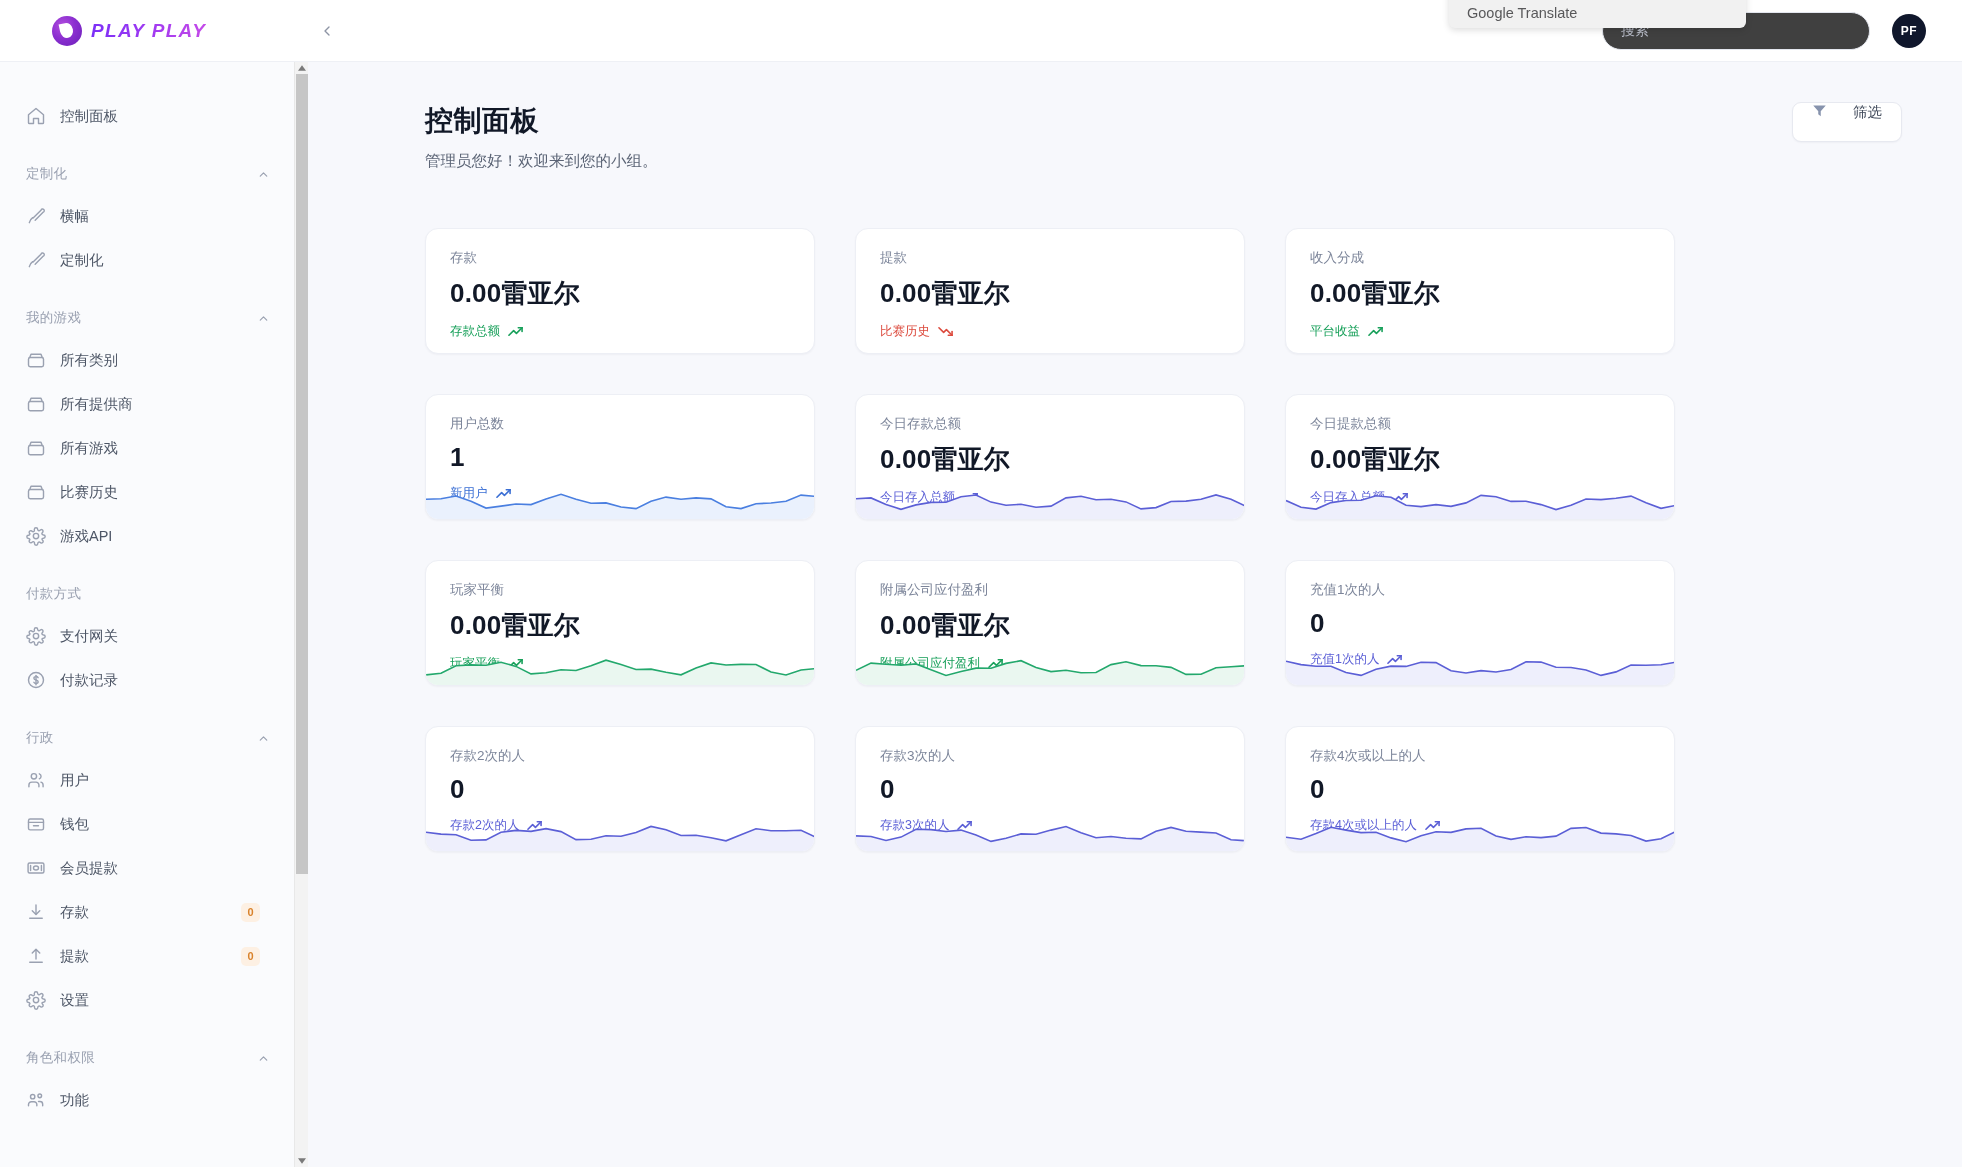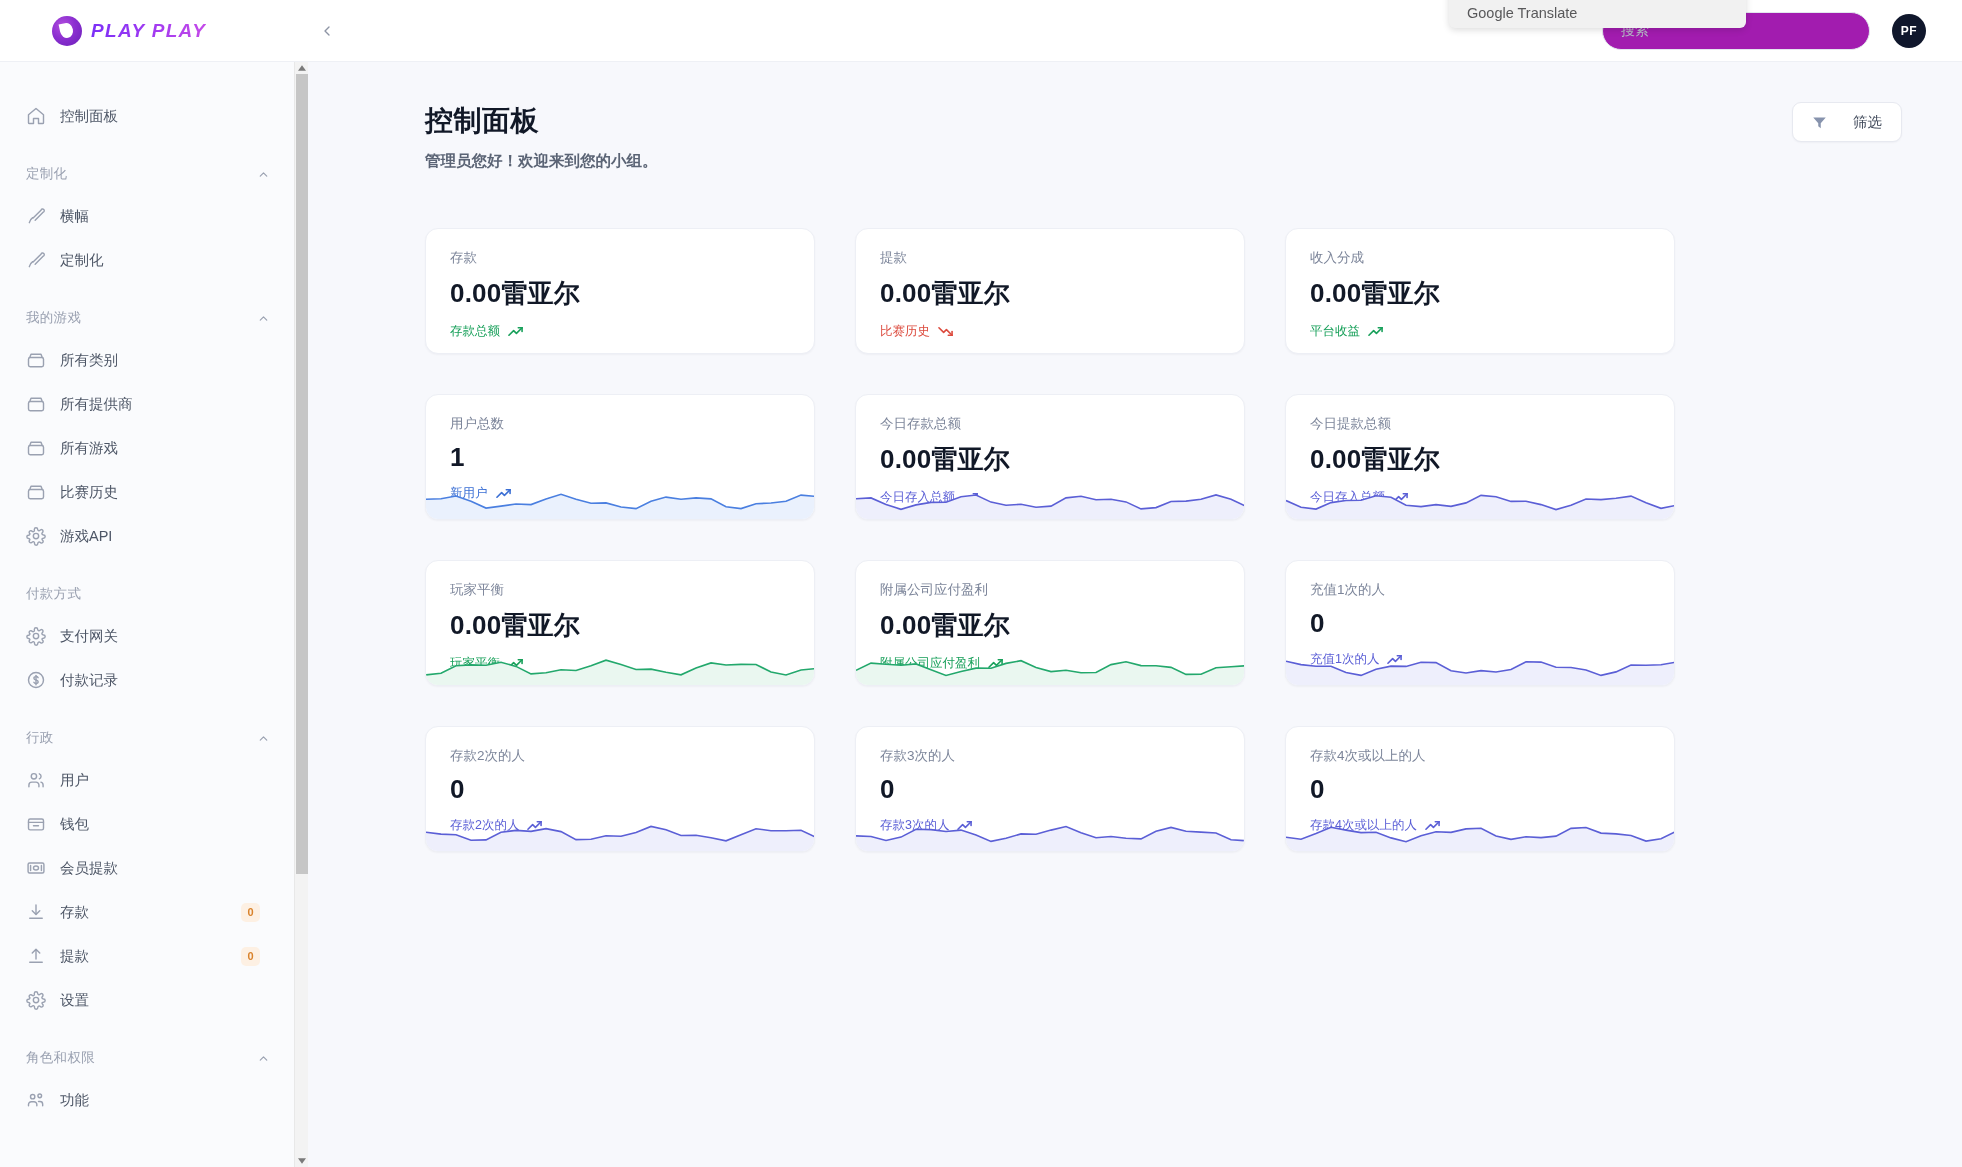--- a/index.html
+++ b/index.html
@@ -35,21 +35,21 @@
   }
   .collapse-btn {
     margin-left: 108px; width: 26px; height: 26px;
     display: flex; align-items: center; justify-content: center; cursor: pointer;
   }
   .topbar-right {
     margin-left: auto; display: flex; align-items: center; gap: 22px; margin-right: 36px;
   }
   .search-box {
     width: 268px; height: 38px; border: 1px solid #e3e6ee; border-radius: 19px;
-    background: #a21caf; display: flex; align-items: center; padding: 0 18px; text-align: center;
+    background: #404040; display: flex; align-items: center; padding: 0 18px; text-align: center;
   }
   .search-box .ph { font-size: 14px; color: #b6bac6; }
   .avatar {
     width: 34px; height: 34px; border-radius: 50%; background: #10172c;
     color: #fff; font-size: 12px; font-weight: 700;
     display: flex; align-items: center; justify-content: center; letter-spacing: .5px;
   }
   .gt-popup {
     position: absolute; left: 1449px; top: -22px;
     width: 297px; height: 50px; background: #f1f1f1;
@@ -99,24 +99,24 @@
   .sb-arrow.up { top: 0; }
   .sb-arrow.down { bottom: 0; }
 
   
   .main {
     position: absolute; top: 62px; left: 309px; right: 0; bottom: 0;
     padding: 40px 60px 0 116px; overflow: hidden;
   }
   .page-head { display: flex; align-items: flex-start; }
   .page-title { font-size: 28px; font-weight: 700; color: #111827; letter-spacing: .5px; }
-  .page-sub { font-size: 15.5px; color: #5b6475; margin-top: 11px; font-weight: bold; }
+  .page-sub { font-size: 15.5px; color: #5b6475; margin-top: 11px; }
   .filter-btn {
     margin-left: auto; height: 40px; padding: 0 19px; border-radius: 9px;
-    background: #fff; border: 1px solid #e7e9f0; display: flex; align-items: center;
+    background: #fff; border: 1px solid #e7e9f0; display: flex; 
     gap: 26px; cursor: pointer; box-shadow: 0 1px 2px rgba(16,24,40,.04);
   }
   .filter-btn .lbl { font-size: 14.5px; color: #3f4859; }
 
   .cards {
     margin-top: 56px; display: grid; grid-template-columns: repeat(3, 390px);
     gap: 40px 40px;
   }
   .card {
     position: relative; height: 126px; background: #fff;

